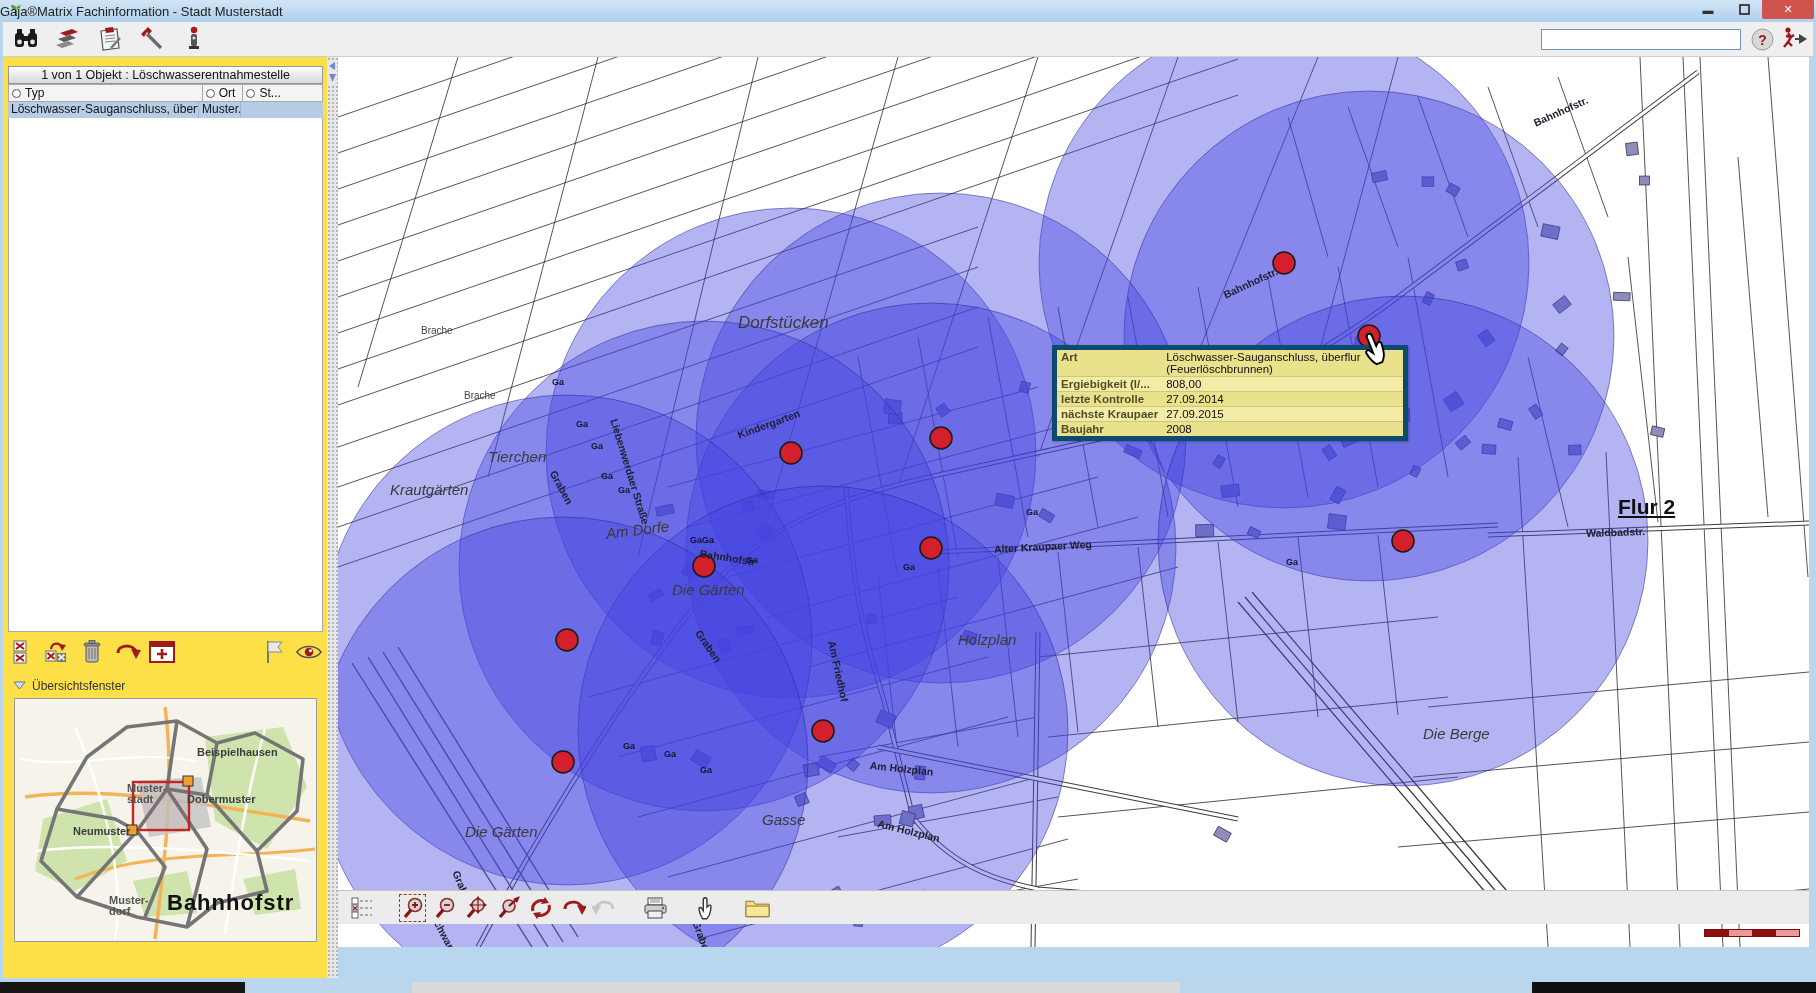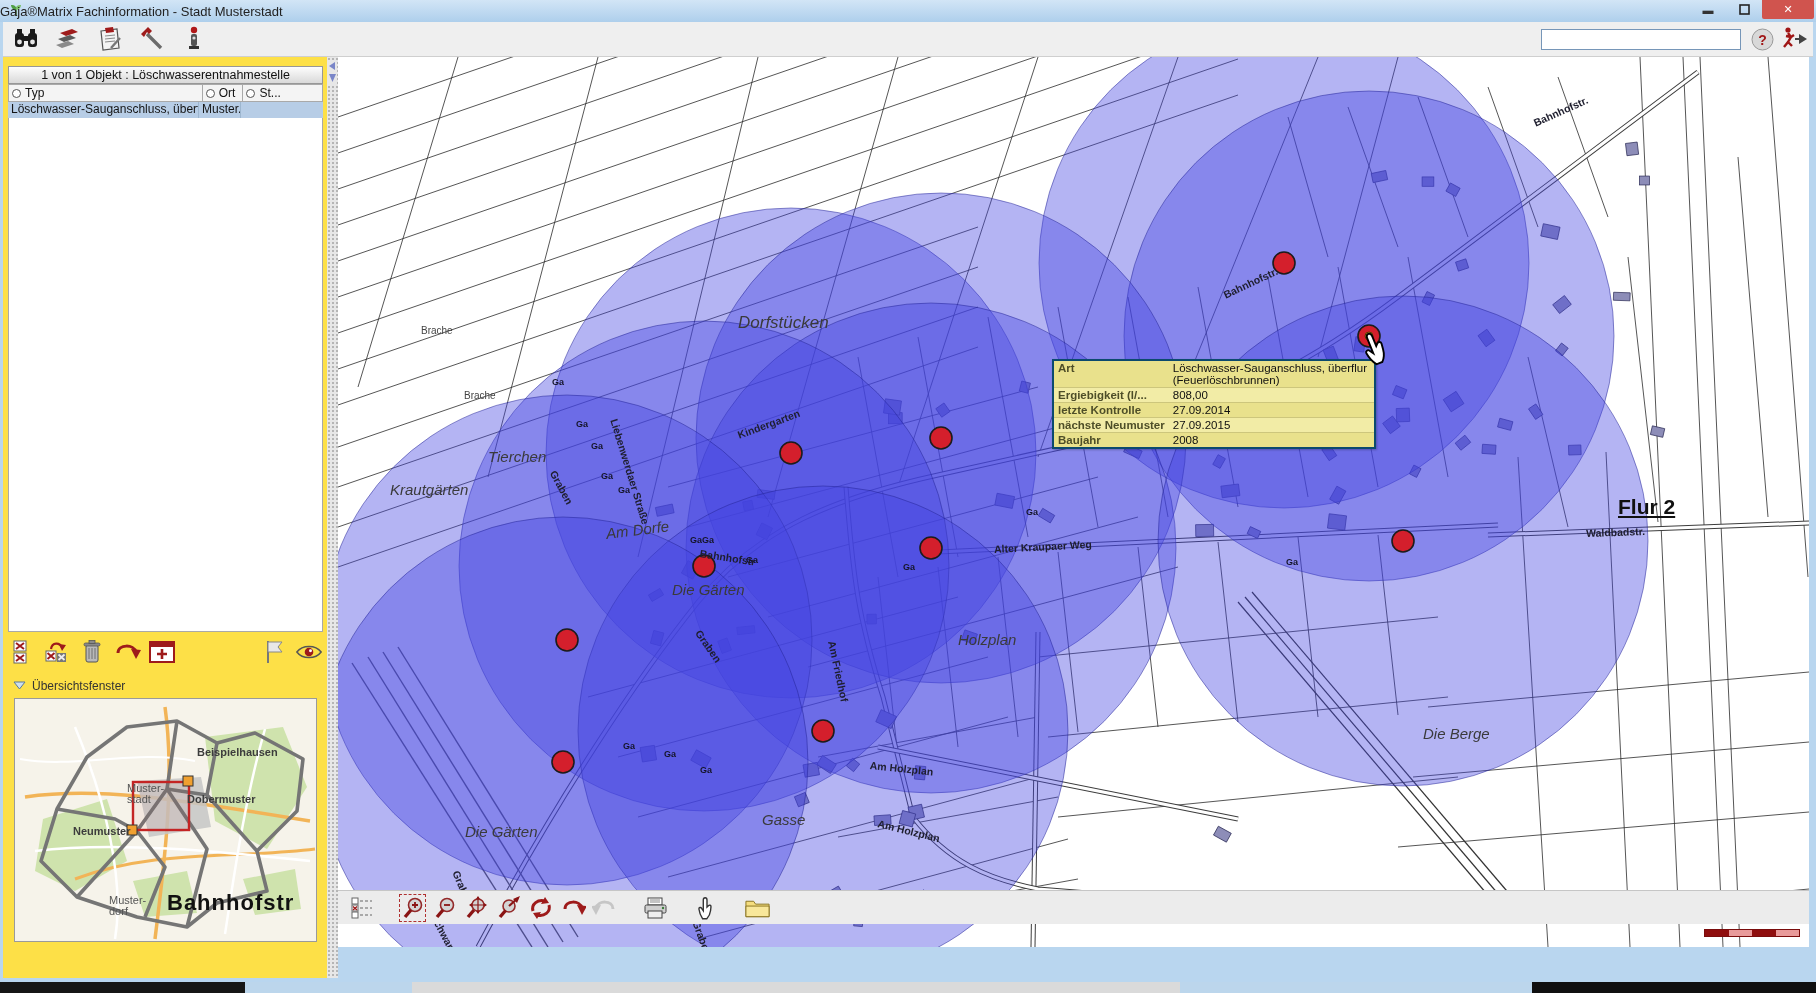--- a/index.html
+++ b/index.html
@@ -43,43 +43,43 @@
     border:1px solid #a9a9a9;border-top:none;z-index:-0;}
   #edit-toolbar{position:absolute;left:5px;top:578px;width:315px;height:34px;display:flex;align-items:center;gap:7px;}
   .etb{width:28px;height:28px;display:flex;align-items:center;justify-content:center;}
   .etb-spacer{flex:1;}
   #ov-toggle{position:absolute;left:10px;top:622px;display:flex;align-items:center;gap:6px;
     font-size:12px;color:#333;}
   #overview-map{position:absolute;left:11px;top:641px;width:303px;height:244px;
     border:1px solid #9a9a9a;background:#f6f3ea;overflow:hidden;}
   .ov-label{position:absolute;font-size:11px;font-weight:bold;color:#3c3c3c;white-space:pre;line-height:11px;}
   .ov-label.big{font-size:22px;color:#111;letter-spacing:1px;}
-  .ov-label.thin{font-weight:normal;color:#555;}
+  .ov-label.thin{font-weight:bold;color:#555;}
   #status-bar{position:absolute;left:0px;top:890px;width:324px;height:31px;display:flex;align-items:center;gap:10px;padding-left:8px;}
   #status-text{font-size:12.5px;color:#222;}
 
   
   #splitter{position:absolute;left:327px;top:57px;width:11px;height:921px;background:#e7e7e7;
     background-image:radial-gradient(#b5b5b5 1px, transparent 1px);background-size:4px 4px;}
   #split-arrows{position:absolute;left:1px;top:3px;width:9px;height:26px;background:#e7e7e7;}
 
   
   #map{position:absolute;left:338px;top:57px;width:1471px;height:890px;background:#fff;overflow:hidden;}
   #map-svg{position:absolute;left:0;top:0;}
   .map-label{position:absolute;white-space:nowrap;transform-origin:left center;z-index:3;}
   .map-label.area{font-style:italic;font-size:15px;color:#3a3a3a;}
   .map-label.area-lg{font-style:italic;font-size:17px;color:#3a3a3a;}
   .map-label.street{font-size:10.5px;font-weight:bold;color:#1e1e2e;}
   .map-label.small{font-size:10px;color:#444;}
   .map-label.tiny{font-size:9px;font-weight:bold;color:#15152a;}
   .map-label.flur{font-size:21px;font-weight:bold;color:#111;font-style:normal;}
 
   
-  #tooltip{position:absolute;left:714px;top:288px;width:324px;background:#ece594;
-    border:2px solid #0c4a6e;z-index:6;box-shadow:1px 1px 2px rgba(0,0,0,.25);margin-top:14px;}
+  #tooltip{position:absolute;left:714px;top:288px;width:356px;background:#ece594;
+    border:5px solid #0c4a6e;z-index:6;box-shadow:1px 1px 2px rgba(0,0,0,.25);}
   #tooltip table{border-collapse:collapse;width:100%;font-size:11.5px;}
   #tooltip td{padding:1px 4px;vertical-align:top;border-top:1px solid #cdc67c;}
   #tooltip tr:first-child td{border-top:none;}
   #tooltip td.lab{font-weight:bold;color:#4e4e28;width:86px;white-space:nowrap;overflow:hidden;}
   #tooltip td.val{color:#101010;}
   #tooltip tr:nth-child(odd){background:#e9e18c;}
   #tooltip tr:nth-child(even){background:#f2eca6;}
 
   #cursor{position:absolute;left:1022px;top:272px;z-index:9;}
 
@@ -591,21 +591,21 @@
             </tr>
             <tr>
               <td class="lab">Ergiebigkeit (l/...</td>
               <td class="val">808,00</td>
             </tr>
             <tr>
               <td class="lab">letzte Kontrolle</td>
               <td class="val">27.09.2014</td>
             </tr>
             <tr>
-              <td class="lab">nächste Neumuster</td>
+              <td class="lab">nächste Kraupaer</td>
               <td class="val">27.09.2015</td>
             </tr>
             <tr>
               <td class="lab">Baujahr</td>
               <td class="val">2008</td>
             </tr>
           </tbody>
         </table>
     </div>
 

